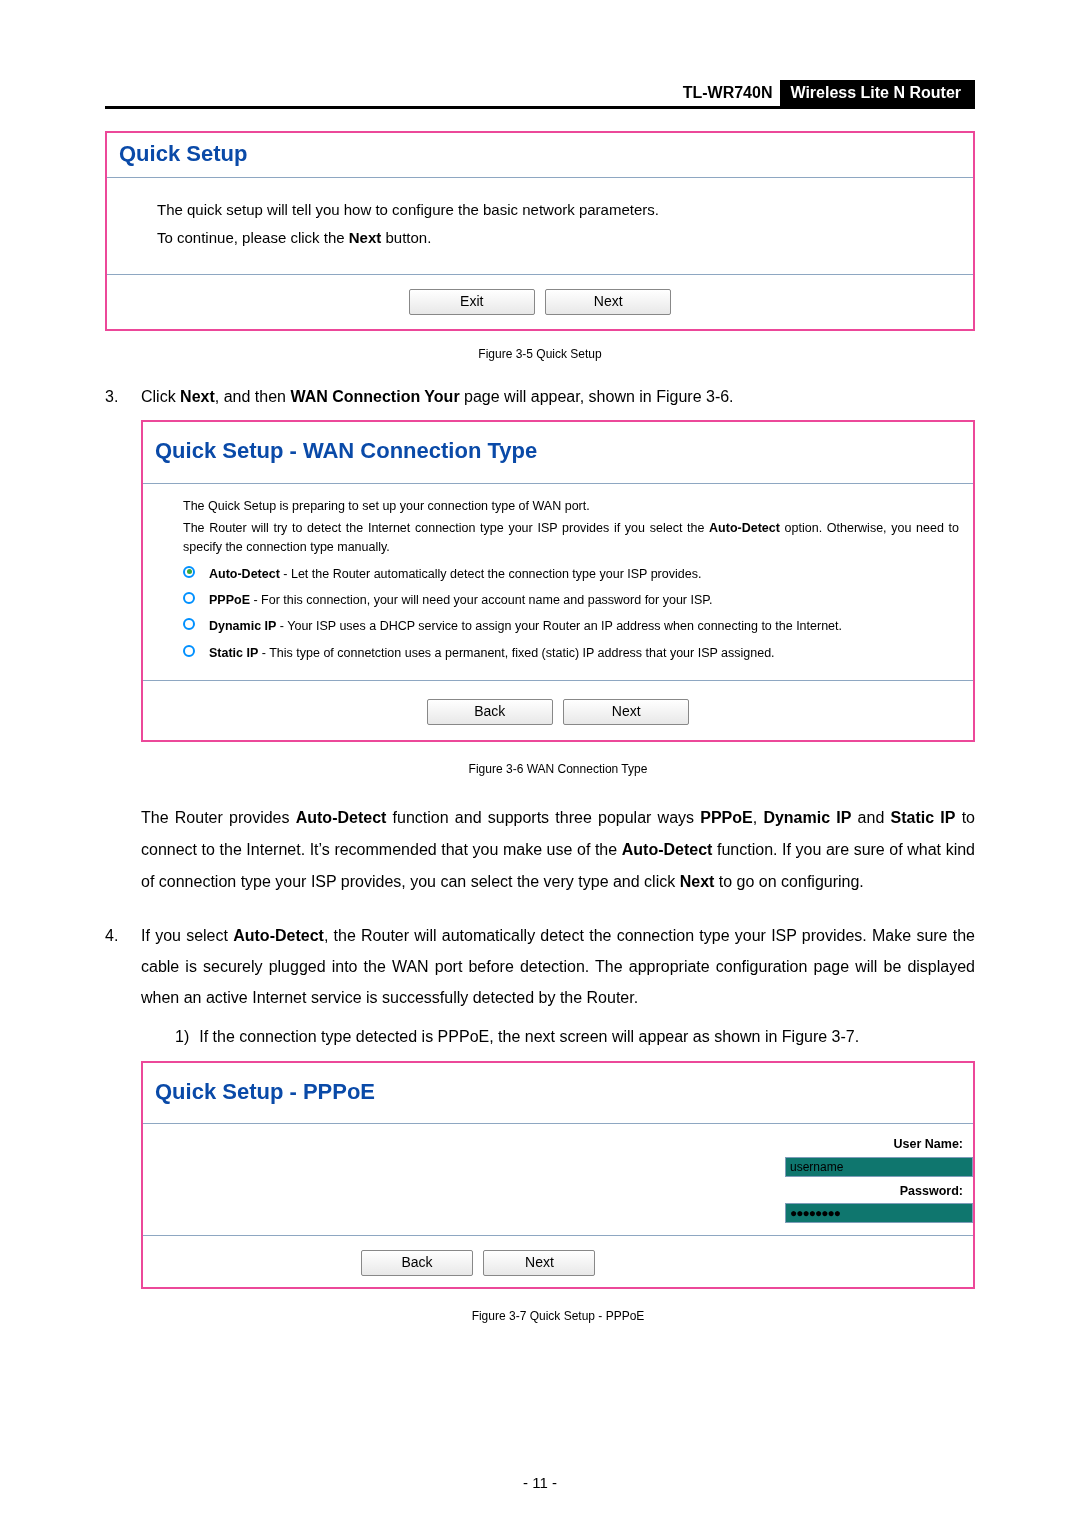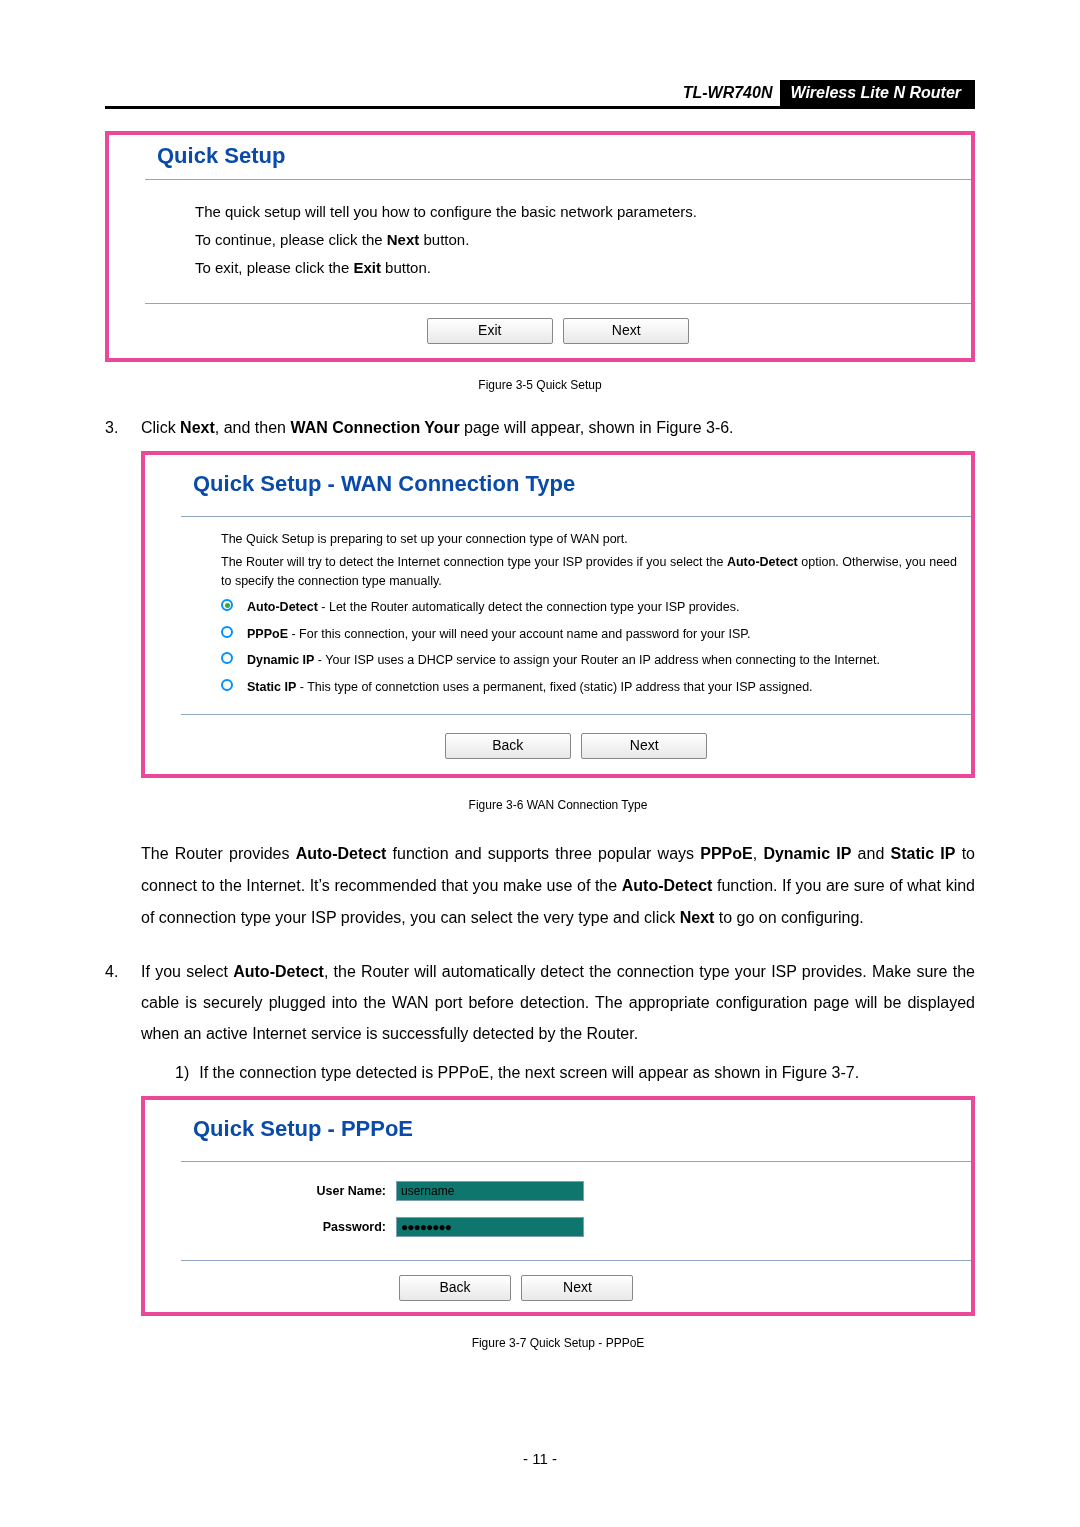--- a/index.html
+++ b/index.html
@@ -19,36 +19,34 @@
     font-family: Arial, Helvetica, sans-serif;
     font-size: 16px;
     color: #000;
   }
   .hdr {
     display: flex;
     justify-content: flex-end;
     align-items: center;
     border-bottom: 3px solid #000;
     padding-bottom: 0;
-    font-style: italic;
   }
   .hdr-model {
     font-weight: bold;
     padding: 4px 8px;
   }
   .hdr-desc {
     background: #000;
     color: #fff;
     font-weight: bold;
     padding: 4px 14px 4px 10px;
   }
   .panel {
-    border: 4px solid #ec4899;
+    border: 2px solid #ec4899;
     margin-top: 22px;
-    padding-left: 36px;
   }
   .panel-title {
     font-size: 22px;
     font-weight: bold;
     color: #0a4aa8;
     padding: 8px 10px 10px 12px;
   }
   .panel-sep {
     border: none;
     border-top: 1px solid #8ea7c2;
@@ -116,22 +114,23 @@
     content: "";
     width: 5px; height: 5px; border-radius: 50%;
     background: #3aa63a;
   }
   .panel-body-c {
     padding: 6px 0 10px 0;
     font-size: 12.5px;
   }
   .form-row {
     display: flex;
-    align-items: center;
-    margin: 11px 0;
+    align-items: flex-end;
+    margin: 2px 0;
+    flex-direction: column;
   }
   .form-label {
     width: 205px;
     text-align: right;
     font-weight: bold;
     padding-right: 10px;
     color: #000;
   }
   .textbox {
     width: 178px;
@@ -155,21 +154,21 @@
     padding-left: 34px;
     margin: 8px 0 0 0;
   }
   ol.sub-list > li {
     display: flex;
     gap: 10px;
   }
   .sub-num { flex-shrink: 0; }
   .page-num {
     position: absolute;
-    bottom: 60px;
+    bottom: 36px;
     left: 0; right: 0;
     text-align: center;
     font-size: 15px;
   }
 </style>
 </head>
 <body>
 
 <div class="page">
 
@@ -178,23 +177,20 @@
     <span class="hdr-desc">Wireless  Lite  N  Router</span>
   </div>
 
   <div class="panel">
     <div class="panel-title">Quick Setup</div>
     <hr class="panel-sep">
     <div class="panel-body-a">
       <div>The quick setup will tell you how to configure the basic network parameters.</div>
       <div>
         <span>To continue, please click the </span><span class="b">Next</span><span> button.</span>
-      </div>
-      <div>
-        <span>To exit, please click the </span><span class="b">Exit</span><span>  button.</span>
       </div>
     </div>
     <div class="panel-btnrow">
       <span class="btn">Exit</span>
       <span class="btn">Next</span>
     </div>
   </div>
   <div class="caption">Figure 3-5    Quick Setup</div>
 
   <ol class="main-list" start="3">

